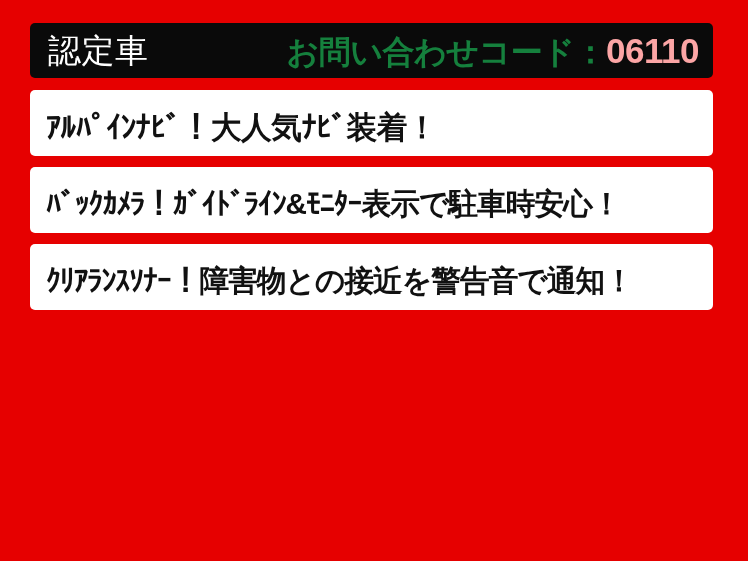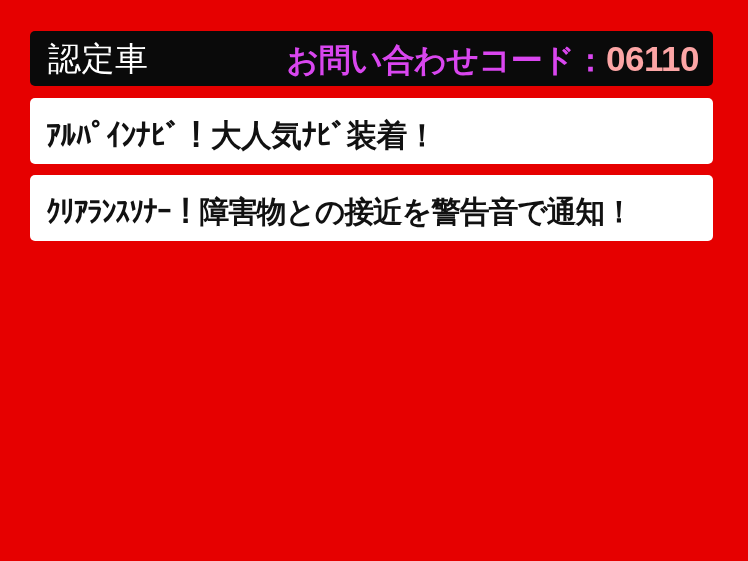--- a/index.html
+++ b/index.html
@@ -27,42 +27,41 @@
   .header-bar {
     box-sizing: border-box;
     width: 683px;
     height: 55px;
     background: #0a0a0a;
     border-radius: 5px;
     display: flex;
     align-items: center;
     padding: 0 14px 0 18px;
     margin-bottom: 12px;
-    margin-top: 8px;
   }
   .header-badge {
     color: #ffffff;
     font-size: 33px;
     font-weight: 400;
     letter-spacing: 0.5px;
     line-height: 1;
     white-space: nowrap;
     flex: 0 0 auto;
   }
   .header-spacer {
     flex: 1 1 auto;
   }
   .header-code-wrap {
     display: flex;
     align-items: baseline;
     flex: 0 0 auto;
     white-space: nowrap;
   }
   .header-code-label {
-    color: #d946ef;
+    color: #15803d;
     font-size: 32px;
     font-weight: 700;
     letter-spacing: -0.5px;
     line-height: 1;
   }
   .header-code-value {
     color: #fca5a5;
     font-size: 35px;
     font-weight: 700;
     letter-spacing: -0.5px;
@@ -115,19 +114,22 @@
 
   <div class="feature-list">
 
     <div class="feature-row">
       <span class="feature-text">ｱﾙﾊﾟｲﾝﾅﾋﾞ！大人気ﾅﾋﾞ装着！</span>
     </div>
 
 
 
 
+    <div class="feature-row long">
+      <span class="feature-text">ﾊﾞｯｸｶﾒﾗ！ｶﾞｲﾄﾞﾗｲﾝ&amp;ﾓﾆﾀｰ表示で駐車時安心！</span>
+    </div>
 
     <div class="feature-row long">
       <span class="feature-text">ｸﾘｱﾗﾝｽｿﾅｰ！障害物との接近を警告音で通知！</span>
     </div>
 
   </div>
 </div>
 
 </body></html>

